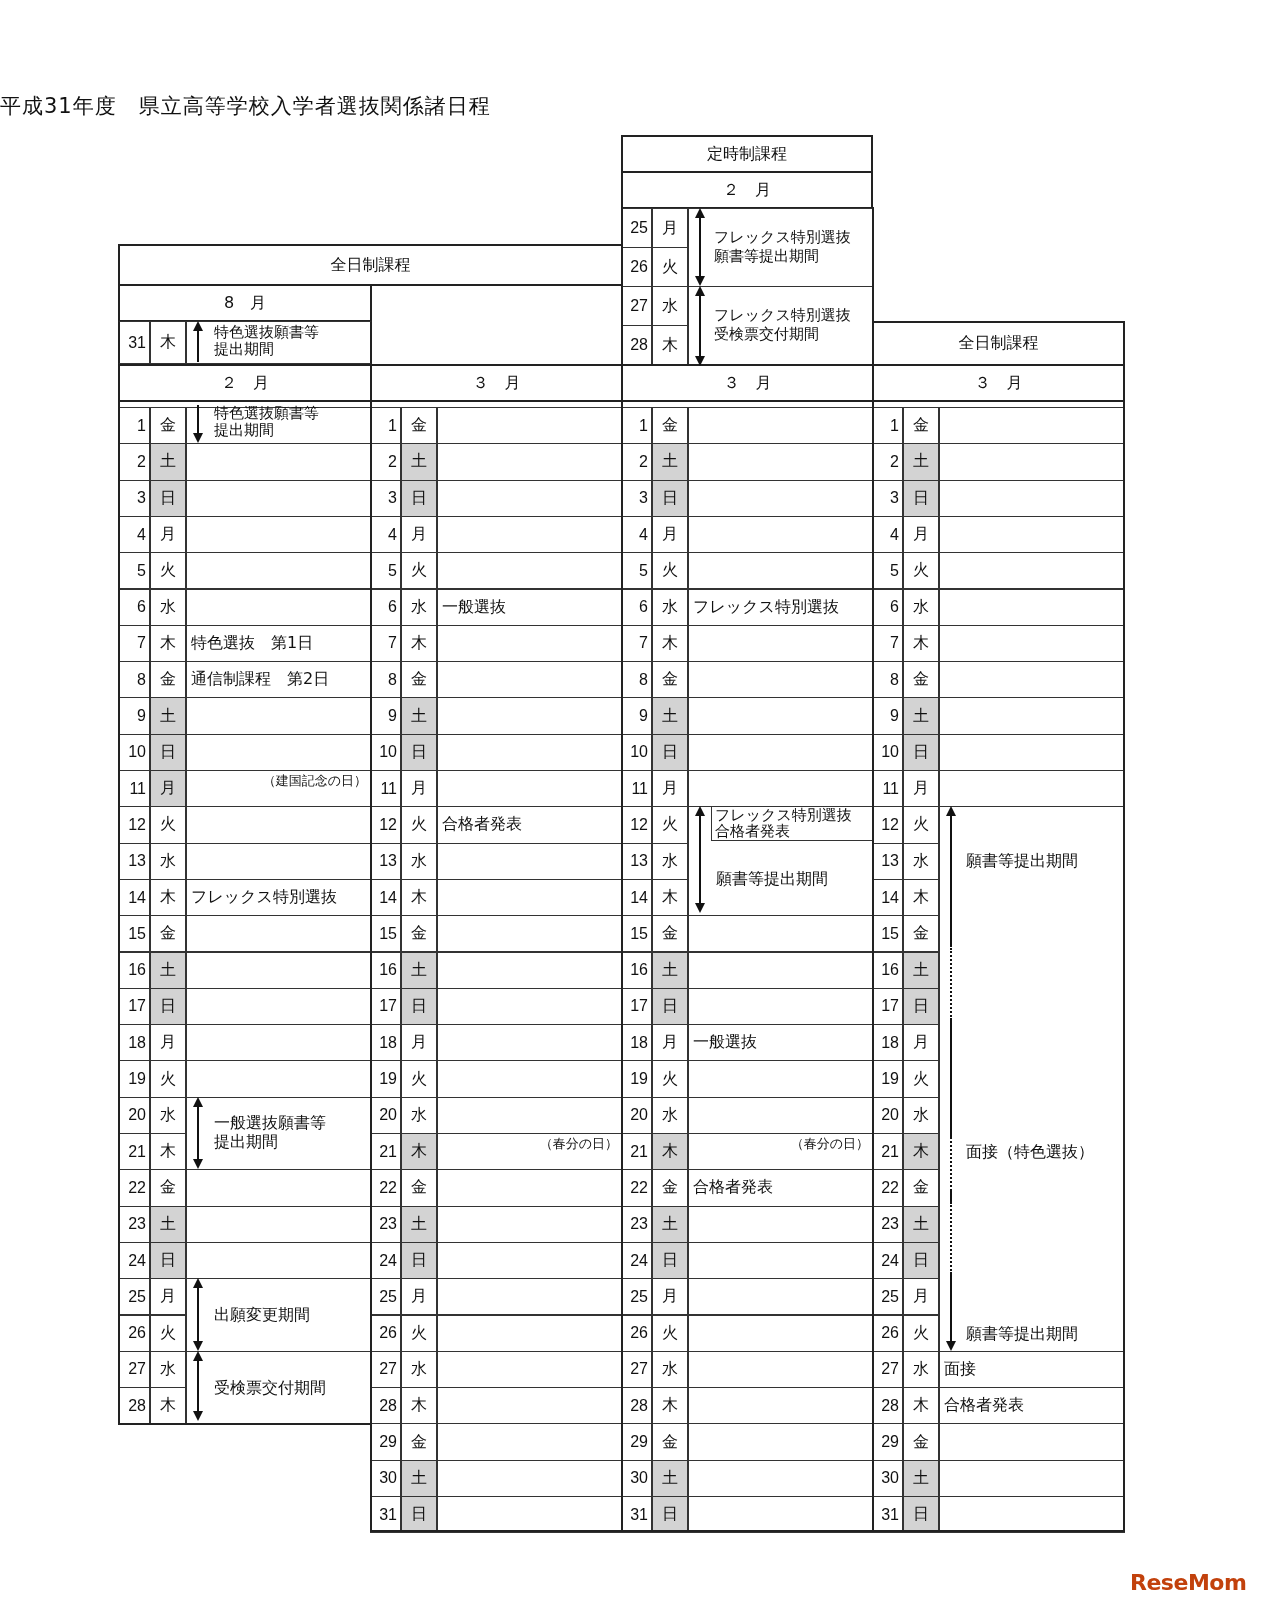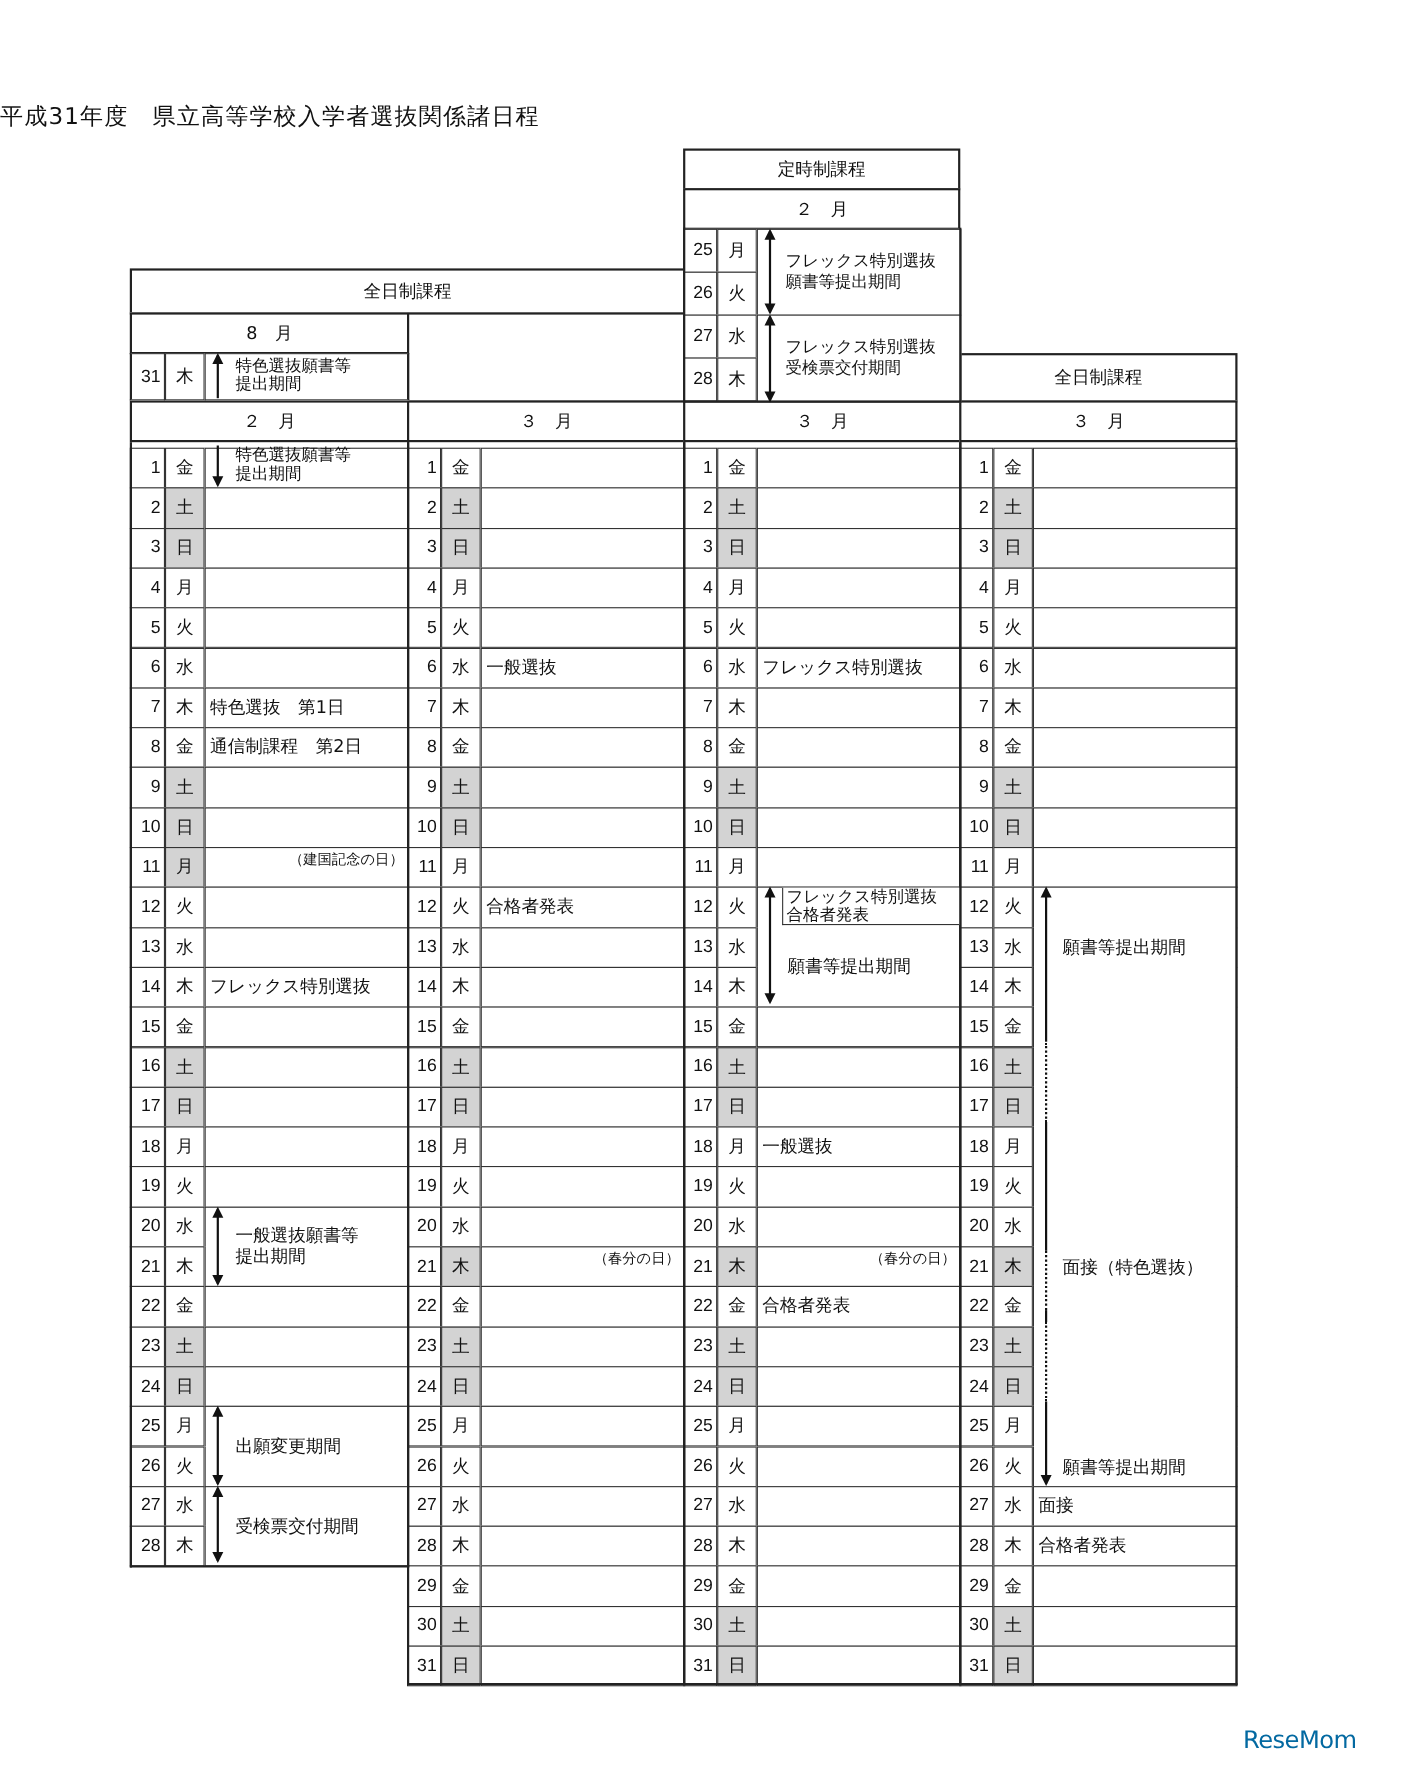--- a/index.html
+++ b/index.html
@@ -12,21 +12,21 @@
   .num{justify-content:flex-end;padding-right:3px;font-family:"Liberation Sans",sans-serif;font-size:16px;}
   .dow{justify-content:center;}
   .dow.hol{background:#d3d3d3;}
   .ev{padding-left:4px;white-space:nowrap;}
   .note{justify-content:flex-end;align-items:flex-start;padding-right:4px;padding-top:1px;font-size:13px;}
   .arrowline{position:absolute;width:2px;background:#111;}
   .ahead-up{position:absolute;width:0;height:0;border-left:5px solid transparent;border-right:5px solid transparent;border-bottom:10px solid #111;}
   .ahead-down{position:absolute;width:0;height:0;border-left:5px solid transparent;border-right:5px solid transparent;border-top:10px solid #111;}
   .dotline{position:absolute;width:0;border-left:2px dotted #111;}
   .label{position:absolute;font-size:16px;line-height:19px;white-space:nowrap;}
-  .logo{position:absolute;left:1130px;top:1570px;font-family:"DejaVu Sans",sans-serif;font-weight:normal;font-size:22px;color:#0369a1;letter-spacing:-0.5px;}
+  .logo{position:absolute;left:1130px;top:1570px;font-family:"DejaVu Sans",sans-serif;font-weight:bold;font-size:22px;color:#c2410c;letter-spacing:-0.5px;}
 </style>
 </head>
 <body>
 
 <div class="abs title">平成31年度　県立高等学校入学者選抜関係諸日程</div>
 
 <div class="abs box" style="left:621px;top:135px;width:252px;height:38px;">定時制課程</div>
 <div class="abs box" style="left:621px;top:171px;width:252px;height:38px;">２　月</div>
 <div class="abs box" style="left:118px;top:244px;width:505px;height:42px;">全日制課程</div>
 <div class="abs box" style="left:118px;top:284px;width:254px;height:38px;">8　月</div>

